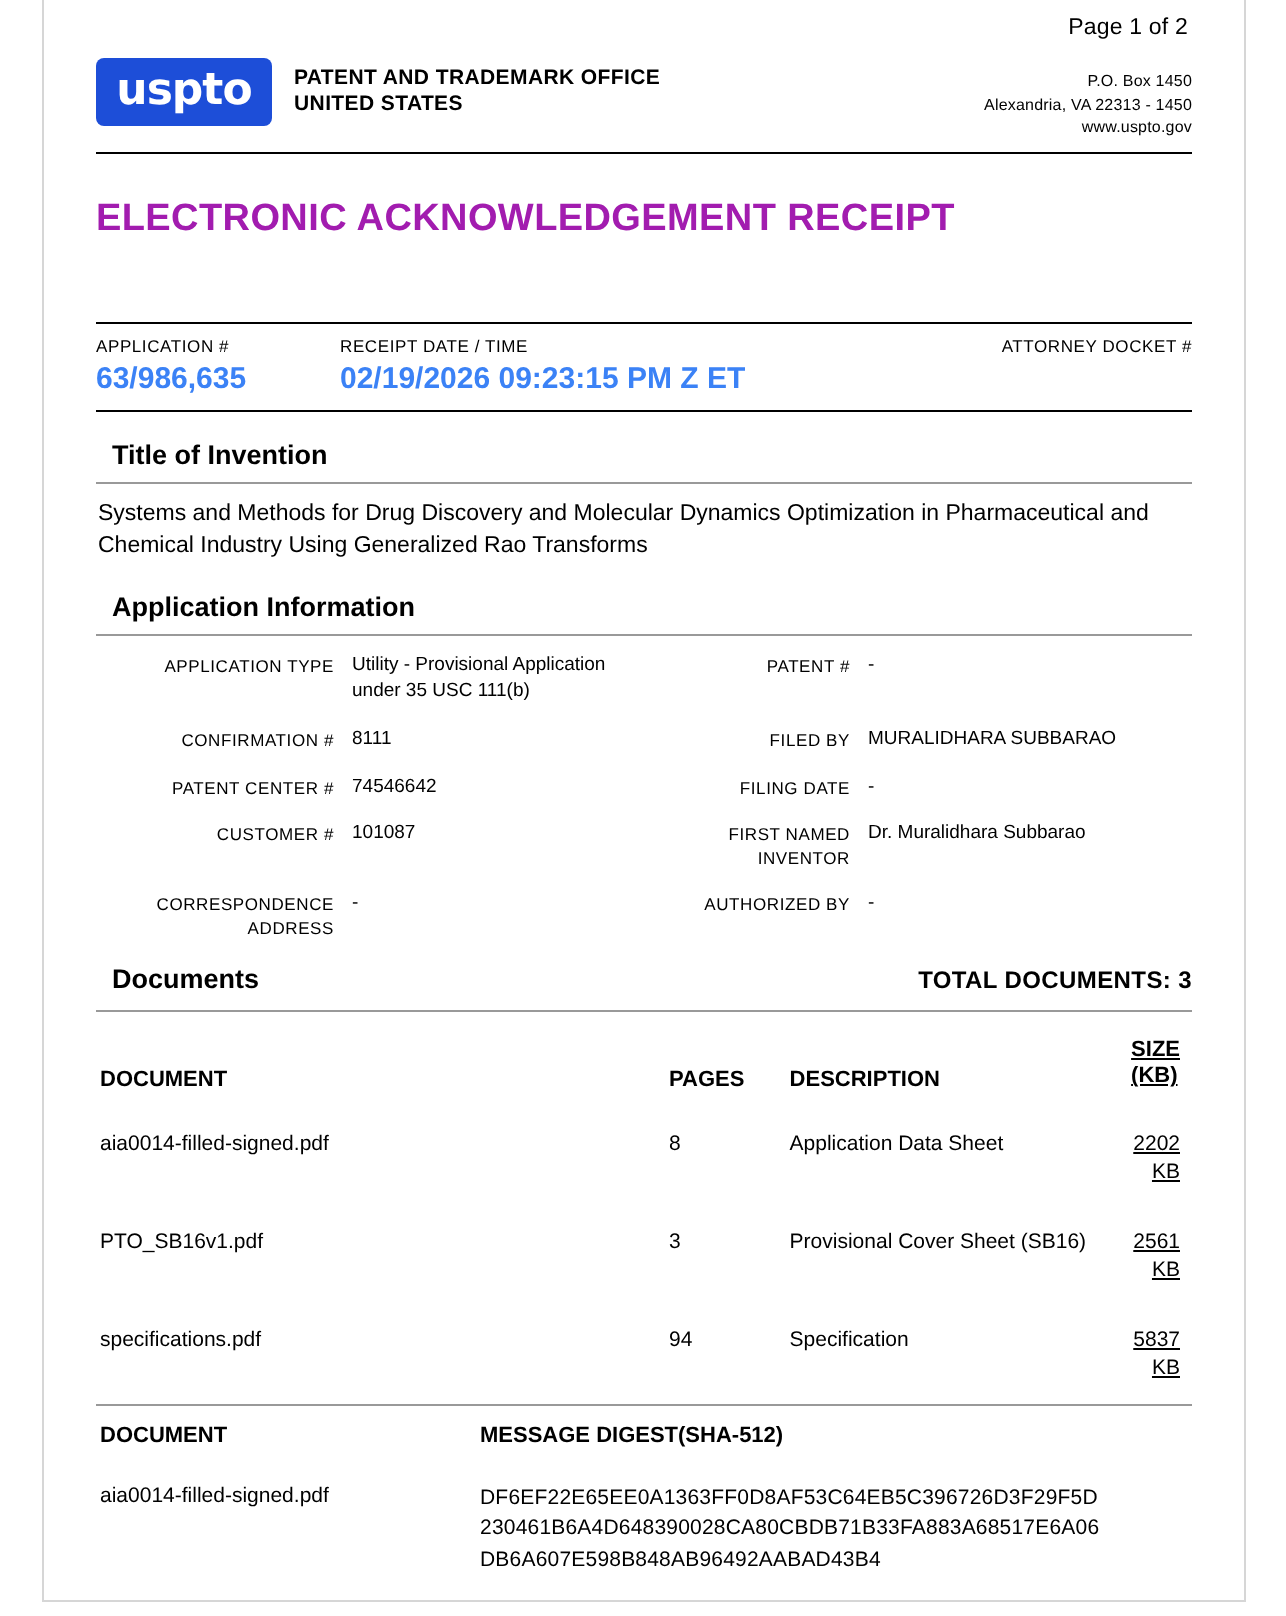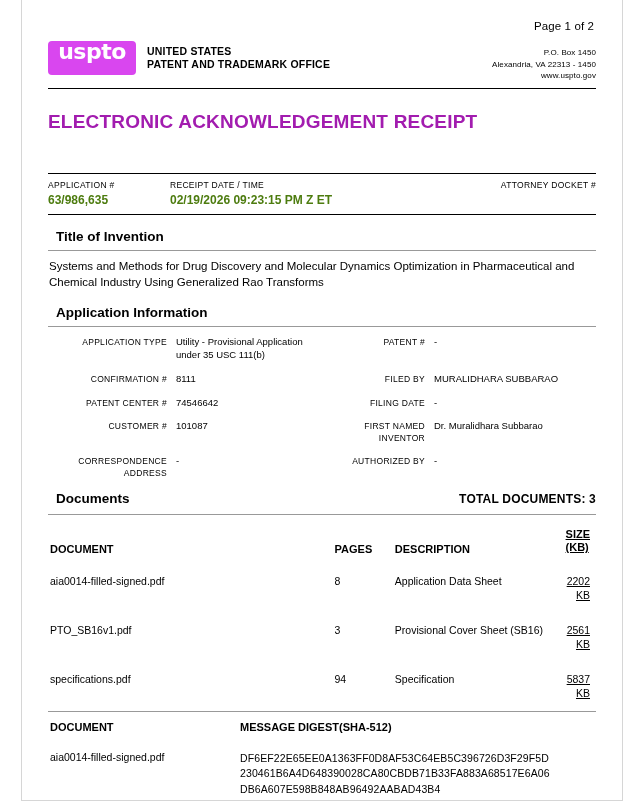--- a/index.html
+++ b/index.html
@@ -22,44 +22,45 @@
   }
   .sheet {
     position: absolute;
     left: 22px;
     top: 0px;
     width: 600px;
     height: 800px;
     background: #ffffff;
     box-shadow: 0 0 0 1px #d6d6d6;
     box-sizing: border-box;
-    padding: 12px 26px;
+    padding: 0 26px;
   }
   .page-number {
     text-align: right;
     font-size: 11.5px;
     color: #000;
     padding-top: 8px;
     padding-right: 2px;
     letter-spacing: 0.1px;
   }
 
   
   .header {
     display: flex;
     align-items: flex-start;
     margin-top: 7px;
     padding-bottom: 6px;
   }
   .logo-box {
     width: 88px;
     height: 34px;
-    background: #d946ef;
+    background: #1d4ed8;
     border-radius: 4px;
     display: flex;
+    align-items: center;
     justify-content: center;
     flex: none;
     margin-top: 2px;
   }
   .logo-text {
     color: #fff;
     font-family: "DejaVu Sans", sans-serif;
     font-weight: bold;
     font-size: 22px;
     letter-spacing: -0.5px;
@@ -113,23 +114,23 @@
   .meta-col-1 { width: 122px; }
   .meta-col-2 { flex: 1; }
   .meta-col-3 { text-align: left; }
   .meta-label {
     font-size: 8.5px;
     color: #000;
     letter-spacing: 0.3px;
     margin-bottom: 3px;
   }
   .meta-value {
-    font-size: 12px;
-    font-weight: bold;
-    color: #4d7c0f;
+    font-size: 15px;
+    font-weight: bold;
+    color: #3b82f6;
   }
 
   .section-head {
     font-size: 13.5px;
     font-weight: bold;
     color: #000;
     margin: 14px 0 6px 8px;
   }
   .invention-text {
     font-size: 11.5px;
@@ -267,22 +268,22 @@
 <div class="page">
   <div class="sheet">
 
     <div class="page-number">Page 1 of 2</div>
 
     <div class="header">
       <div class="logo-box">
         <span class="logo-text">uspto</span>
       </div>
       <div class="agency">
+        <div>PATENT AND TRADEMARK OFFICE</div>
         <div>UNITED STATES</div>
-        <div>PATENT AND TRADEMARK OFFICE</div>
       </div>
       <div class="addr">
         <div>P.O. Box 1450</div>
         <div>Alexandria, VA 22313 - 1450</div>
         <div>www.uspto.gov</div>
       </div>
     </div>
 
     <hr class="rule">
 

